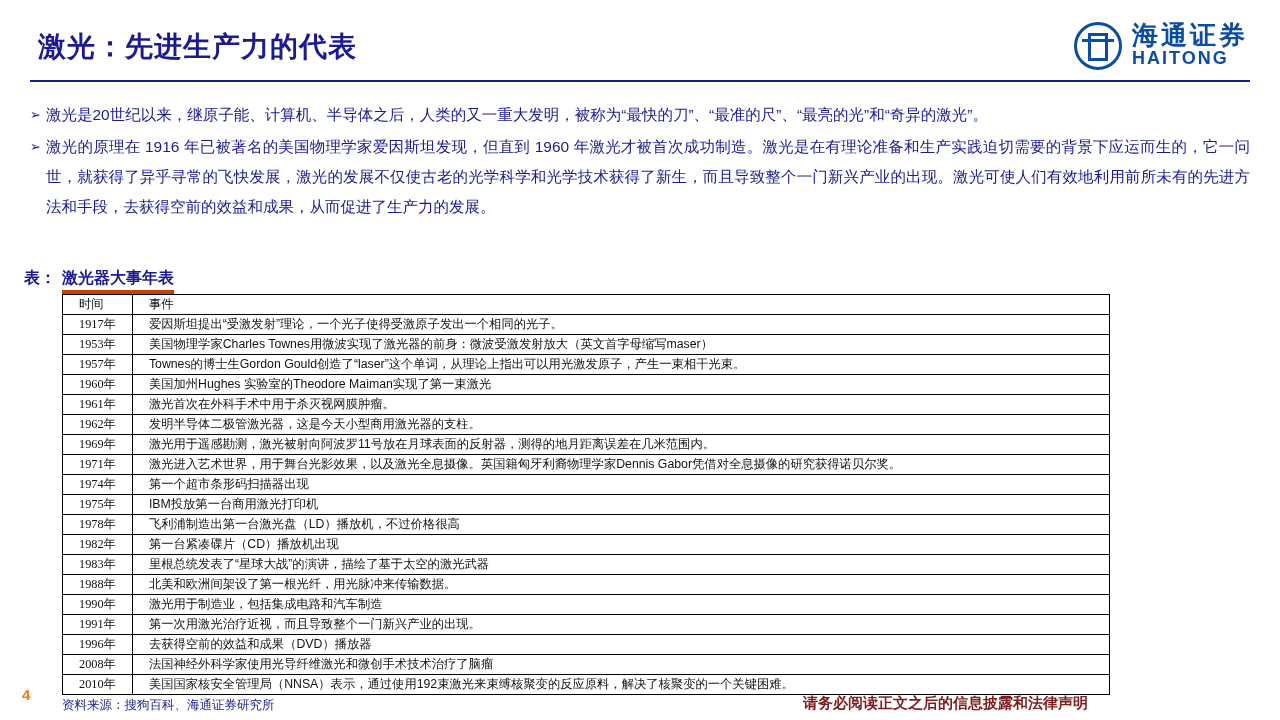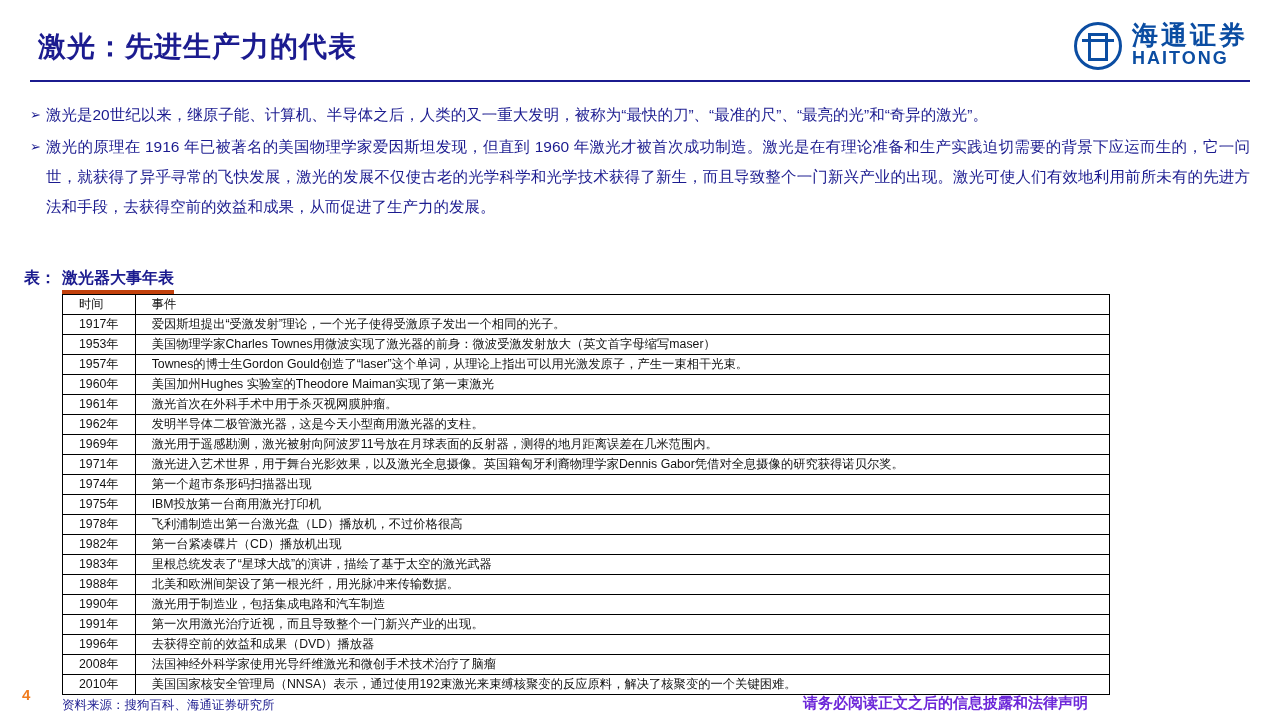--- a/index.html
+++ b/index.html
@@ -165,21 +165,21 @@
   .data-table th,
   .data-table td {
     border: 1px solid #000000;
     padding: 1px 16px;
     text-align: left;
     line-height: 17px;
     vertical-align: middle;
     font-weight: normal;
   }
   .data-table col.c-time { width: 66px; }
-  .data-table td.time-cell { text-align: left; white-space: nowrap; }
+  .data-table td.time-cell { text-align: left; white-space: nowrap; font-family: Liberation Serif, serif; }
   
   .page-number {
     position: absolute;
     left: 22px;
     top: 686px;
     font-size: 15px;
     color: #f07c1e;
     font-weight: bold;
   }
   .source-note {
@@ -188,21 +188,21 @@
     top: 697px;
     font-size: 12.5px;
     color: #1b1b8f;
   }
   .disclaimer {
     position: absolute;
     right: 32px;
     top: 694px;
     font-size: 15px;
     font-weight: bold;
-    color: #6d28d9;
+    color: #7f1d1d;
   }
 </style>
 </head>
 <body>
 
 <div class="slide">
 
   <div class="header">
     <div class="header-title">激光：先进生产力的代表</div>
     <div class="header-rule"></div>

